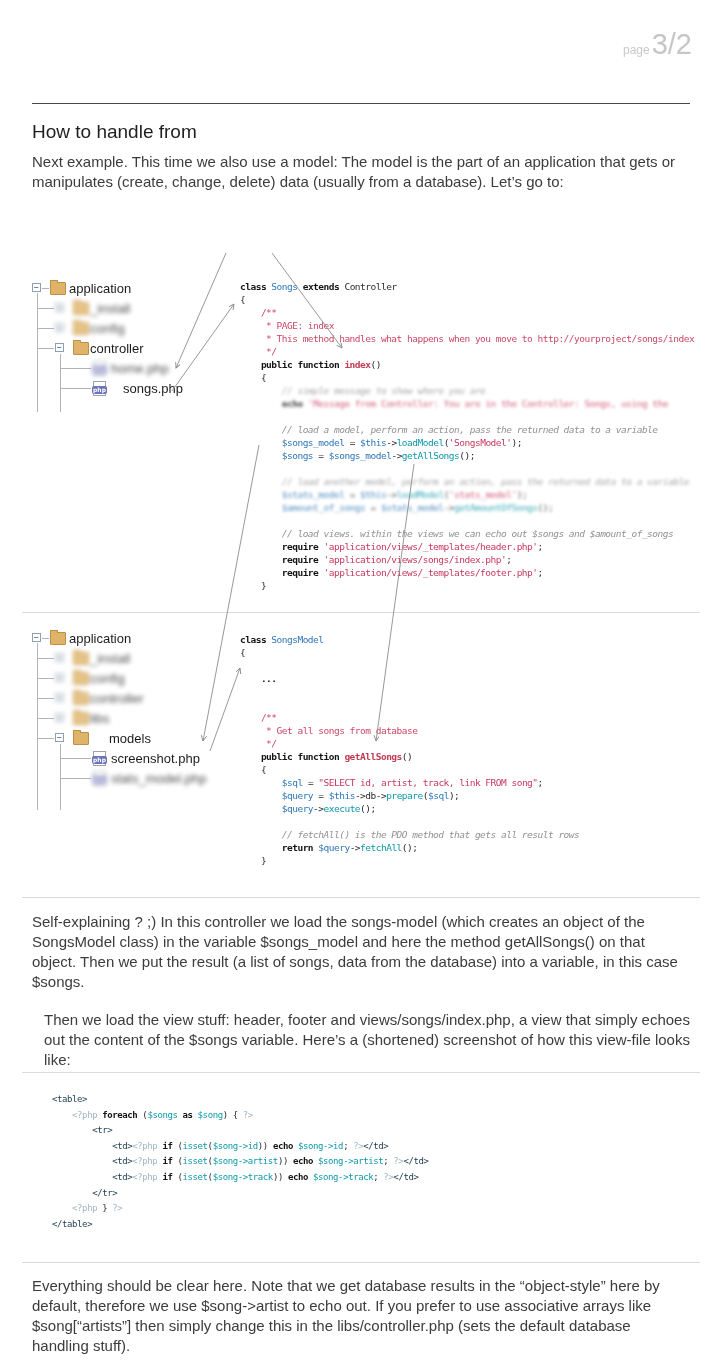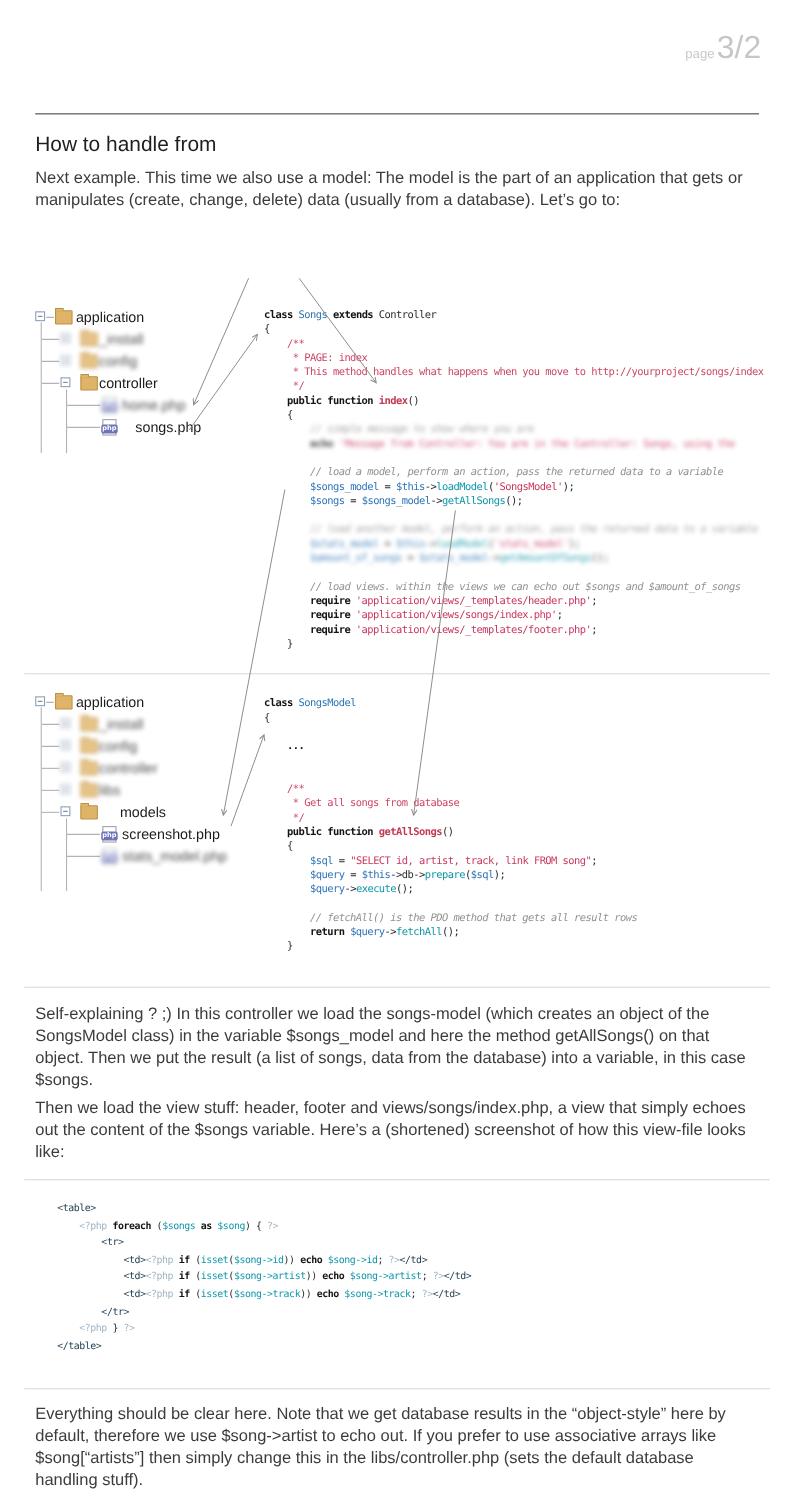--- a/index.html
+++ b/index.html
@@ -199,21 +199,21 @@
           </span>
           <span class="lbl" style="left: 111px;">stats_model.php</span>
         </div>
       </div>
   </div>
   <pre class="code" id="code2" style="left:240px;top:633px;"><div class="cl"><span class="tk-kw">class </span><span class="tk-cls">SongsModel</span></div><div class="cl"><span class="tk-pl">{</span></div><div class="cl"> </div><div class="cl"><span class="tk-kw">    ...</span></div><div class="cl"> </div><div class="cl"> </div><div class="cl"><span class="tk-doc">    /**</span></div><div class="cl"><span class="tk-doc">     * Get all songs from database</span></div><div class="cl"><span class="tk-doc">     */</span></div><div class="cl"><span class="tk-kw">    public function </span><span class="tk-def">getAllSongs</span><span class="tk-pl">()</span></div><div class="cl"><span class="tk-pl">    {</span></div><div class="cl"><span class="tk-pl">        </span><span class="tk-var">$sql</span><span class="tk-pl"> = </span><span class="tk-str">"SELECT id, artist, track, link FROM song"</span><span class="tk-pl">;</span></div><div class="cl"><span class="tk-pl">        </span><span class="tk-var">$query</span><span class="tk-pl"> = </span><span class="tk-var">$this</span><span class="tk-pl">-&gt;db-&gt;</span><span class="tk-fn">prepare</span><span class="tk-pl">(</span><span class="tk-var">$sql</span><span class="tk-pl">);</span></div><div class="cl"><span class="tk-pl">        </span><span class="tk-var">$query</span><span class="tk-pl">-&gt;</span><span class="tk-fn">execute</span><span class="tk-pl">();</span></div><div class="cl"> </div><div class="cl"><span class="tk-com">        // fetchAll() is the PDO method that gets all result rows</span></div><div class="cl"><span class="tk-kw">        return </span><span class="tk-var">$query</span><span class="tk-pl">-&gt;</span><span class="tk-fn">fetchAll</span><span class="tk-pl">();</span></div><div class="cl"><span class="tk-pl">    }</span></div></pre>
 
   <div class="abs divider" style="top:897px;"></div>
 
   <p class="abs para" style="left:32px;top:912px;margin:0">Self-explaining ? ;) In this controller we load the songs-model (which creates an object of the SongsModel class) in the variable $songs_model and here the method getAllSongs() on that object. Then we put the result (a list of songs, data from the database) into a variable, in this case $songs.</p>
-  <p class="abs para" style="left:32px;top:998px;margin:0">Then we load the view stuff: header, footer and views/songs/index.php, a view that simply echoes out the content of the $songs variable. Here’s a (shortened) screenshot of how this view-file looks like:</p>
+  <p class="abs para" style="left:32px;top:998px;margin:12px">Then we load the view stuff: header, footer and views/songs/index.php, a view that simply echoes out the content of the $songs variable. Here’s a (shortened) screenshot of how this view-file looks like:</p>
 
   <div class="abs divider" style="top:1072px;"></div>
 
   <pre class="code" id="code3" style="left:52px;top:1092px;"><div class="cl"><span class="tk-tag">&lt;table&gt;</span></div><div class="cl"><span class="tk-pl">    </span><span class="tk-php">&lt;?php </span><span class="tk-kw">foreach </span><span class="tk-pl">(</span><span class="tk-fn">$songs</span><span class="tk-kw"> as </span><span class="tk-fn">$song</span><span class="tk-pl">) { </span><span class="tk-php">?&gt;</span></div><div class="cl"><span class="tk-tag">        &lt;tr&gt;</span></div><div class="cl"><span class="tk-tag">            &lt;td&gt;</span><span class="tk-php">&lt;?php </span><span class="tk-kw">if </span><span class="tk-pl">(</span><span class="tk-fn">isset</span><span class="tk-pl">(</span><span class="tk-fn">$song-&gt;id</span><span class="tk-pl">)) </span><span class="tk-kw">echo </span><span class="tk-fn">$song-&gt;id</span><span class="tk-pl">; </span><span class="tk-php">?&gt;</span><span class="tk-tag">&lt;/td&gt;</span></div><div class="cl"><span class="tk-tag">            &lt;td&gt;</span><span class="tk-php">&lt;?php </span><span class="tk-kw">if </span><span class="tk-pl">(</span><span class="tk-fn">isset</span><span class="tk-pl">(</span><span class="tk-fn">$song-&gt;artist</span><span class="tk-pl">)) </span><span class="tk-kw">echo </span><span class="tk-fn">$song-&gt;artist</span><span class="tk-pl">; </span><span class="tk-php">?&gt;</span><span class="tk-tag">&lt;/td&gt;</span></div><div class="cl"><span class="tk-tag">            &lt;td&gt;</span><span class="tk-php">&lt;?php </span><span class="tk-kw">if </span><span class="tk-pl">(</span><span class="tk-fn">isset</span><span class="tk-pl">(</span><span class="tk-fn">$song-&gt;track</span><span class="tk-pl">)) </span><span class="tk-kw">echo </span><span class="tk-fn">$song-&gt;track</span><span class="tk-pl">; </span><span class="tk-php">?&gt;</span><span class="tk-tag">&lt;/td&gt;</span></div><div class="cl"><span class="tk-tag">        &lt;/tr&gt;</span></div><div class="cl"><span class="tk-pl">    </span><span class="tk-php">&lt;?php </span><span class="tk-pl">} </span><span class="tk-php">?&gt;</span></div><div class="cl"><span class="tk-tag">&lt;/table&gt;</span></div></pre>
 
   <div class="abs divider" style="top:1262px;"></div>
 
   <p class="abs para" style="left:32px;top:1276px;margin:0">Everything should be clear here. Note that we get database results in the “object-style” here by default, therefore we use $song-&gt;artist to echo out. If you prefer to use associative arrays like $song[“artists”] then simply change this in the libs/controller.php (sets the default database handling stuff).</p>
 
 </div>

